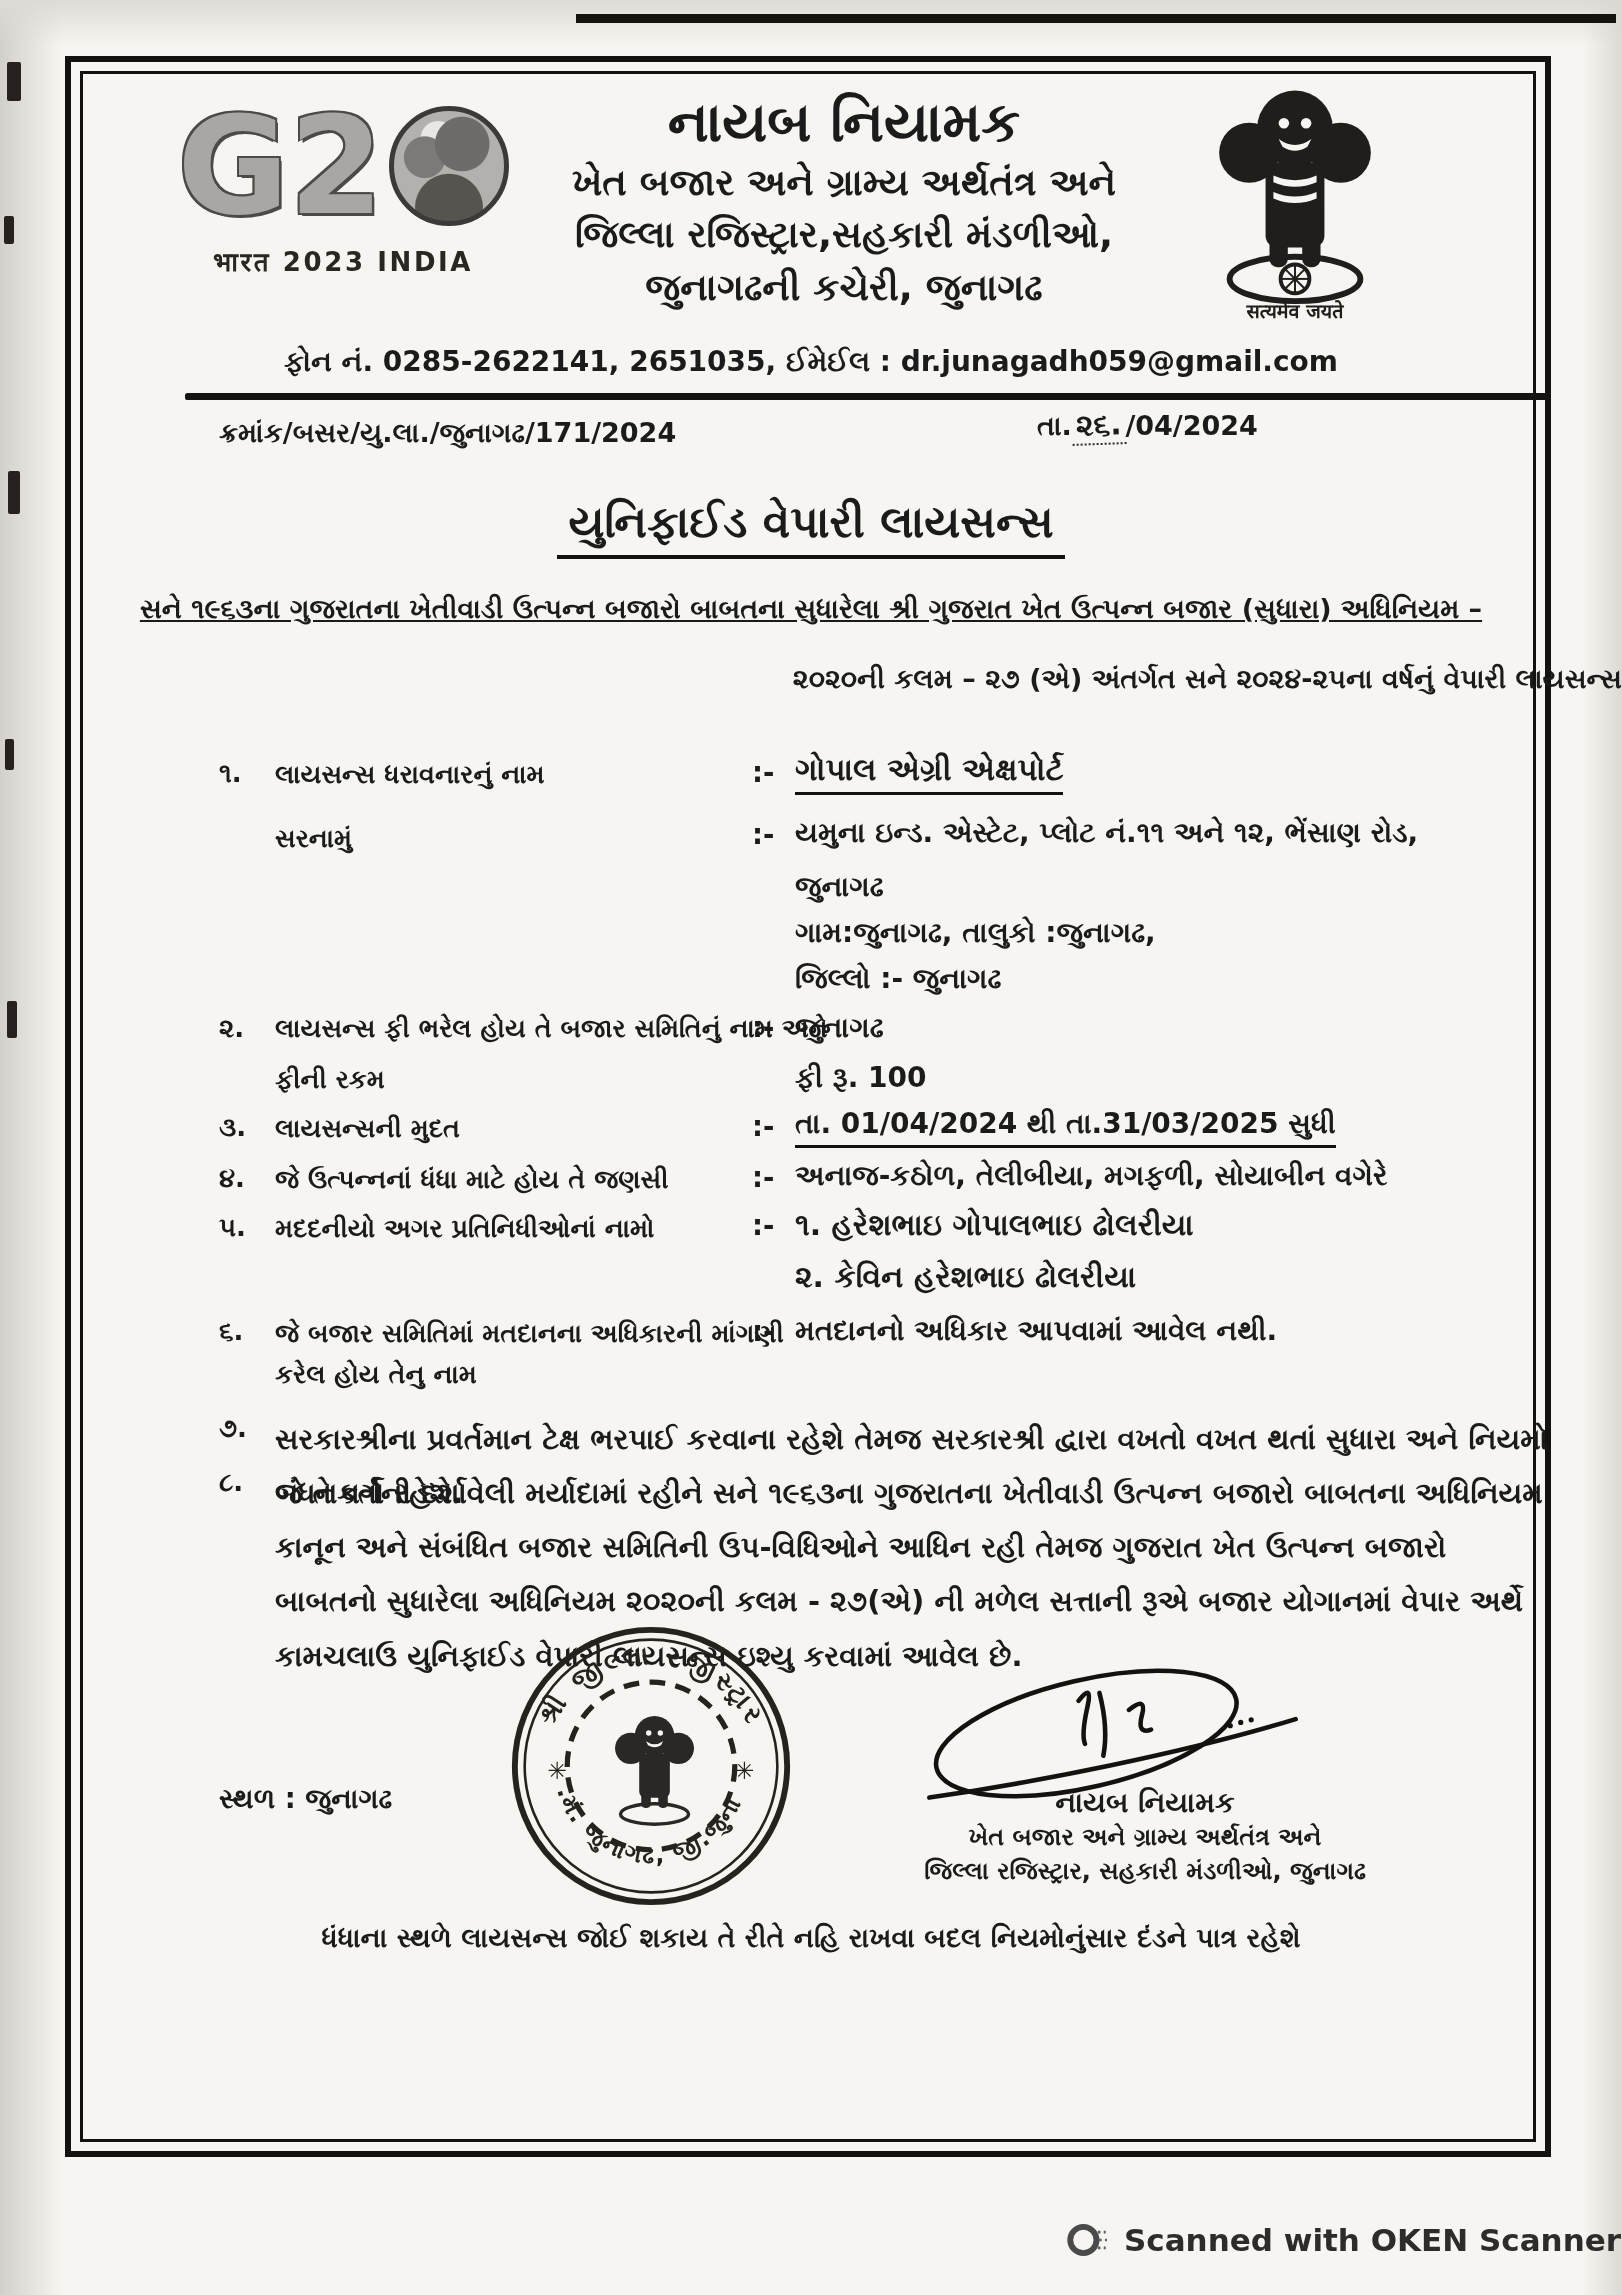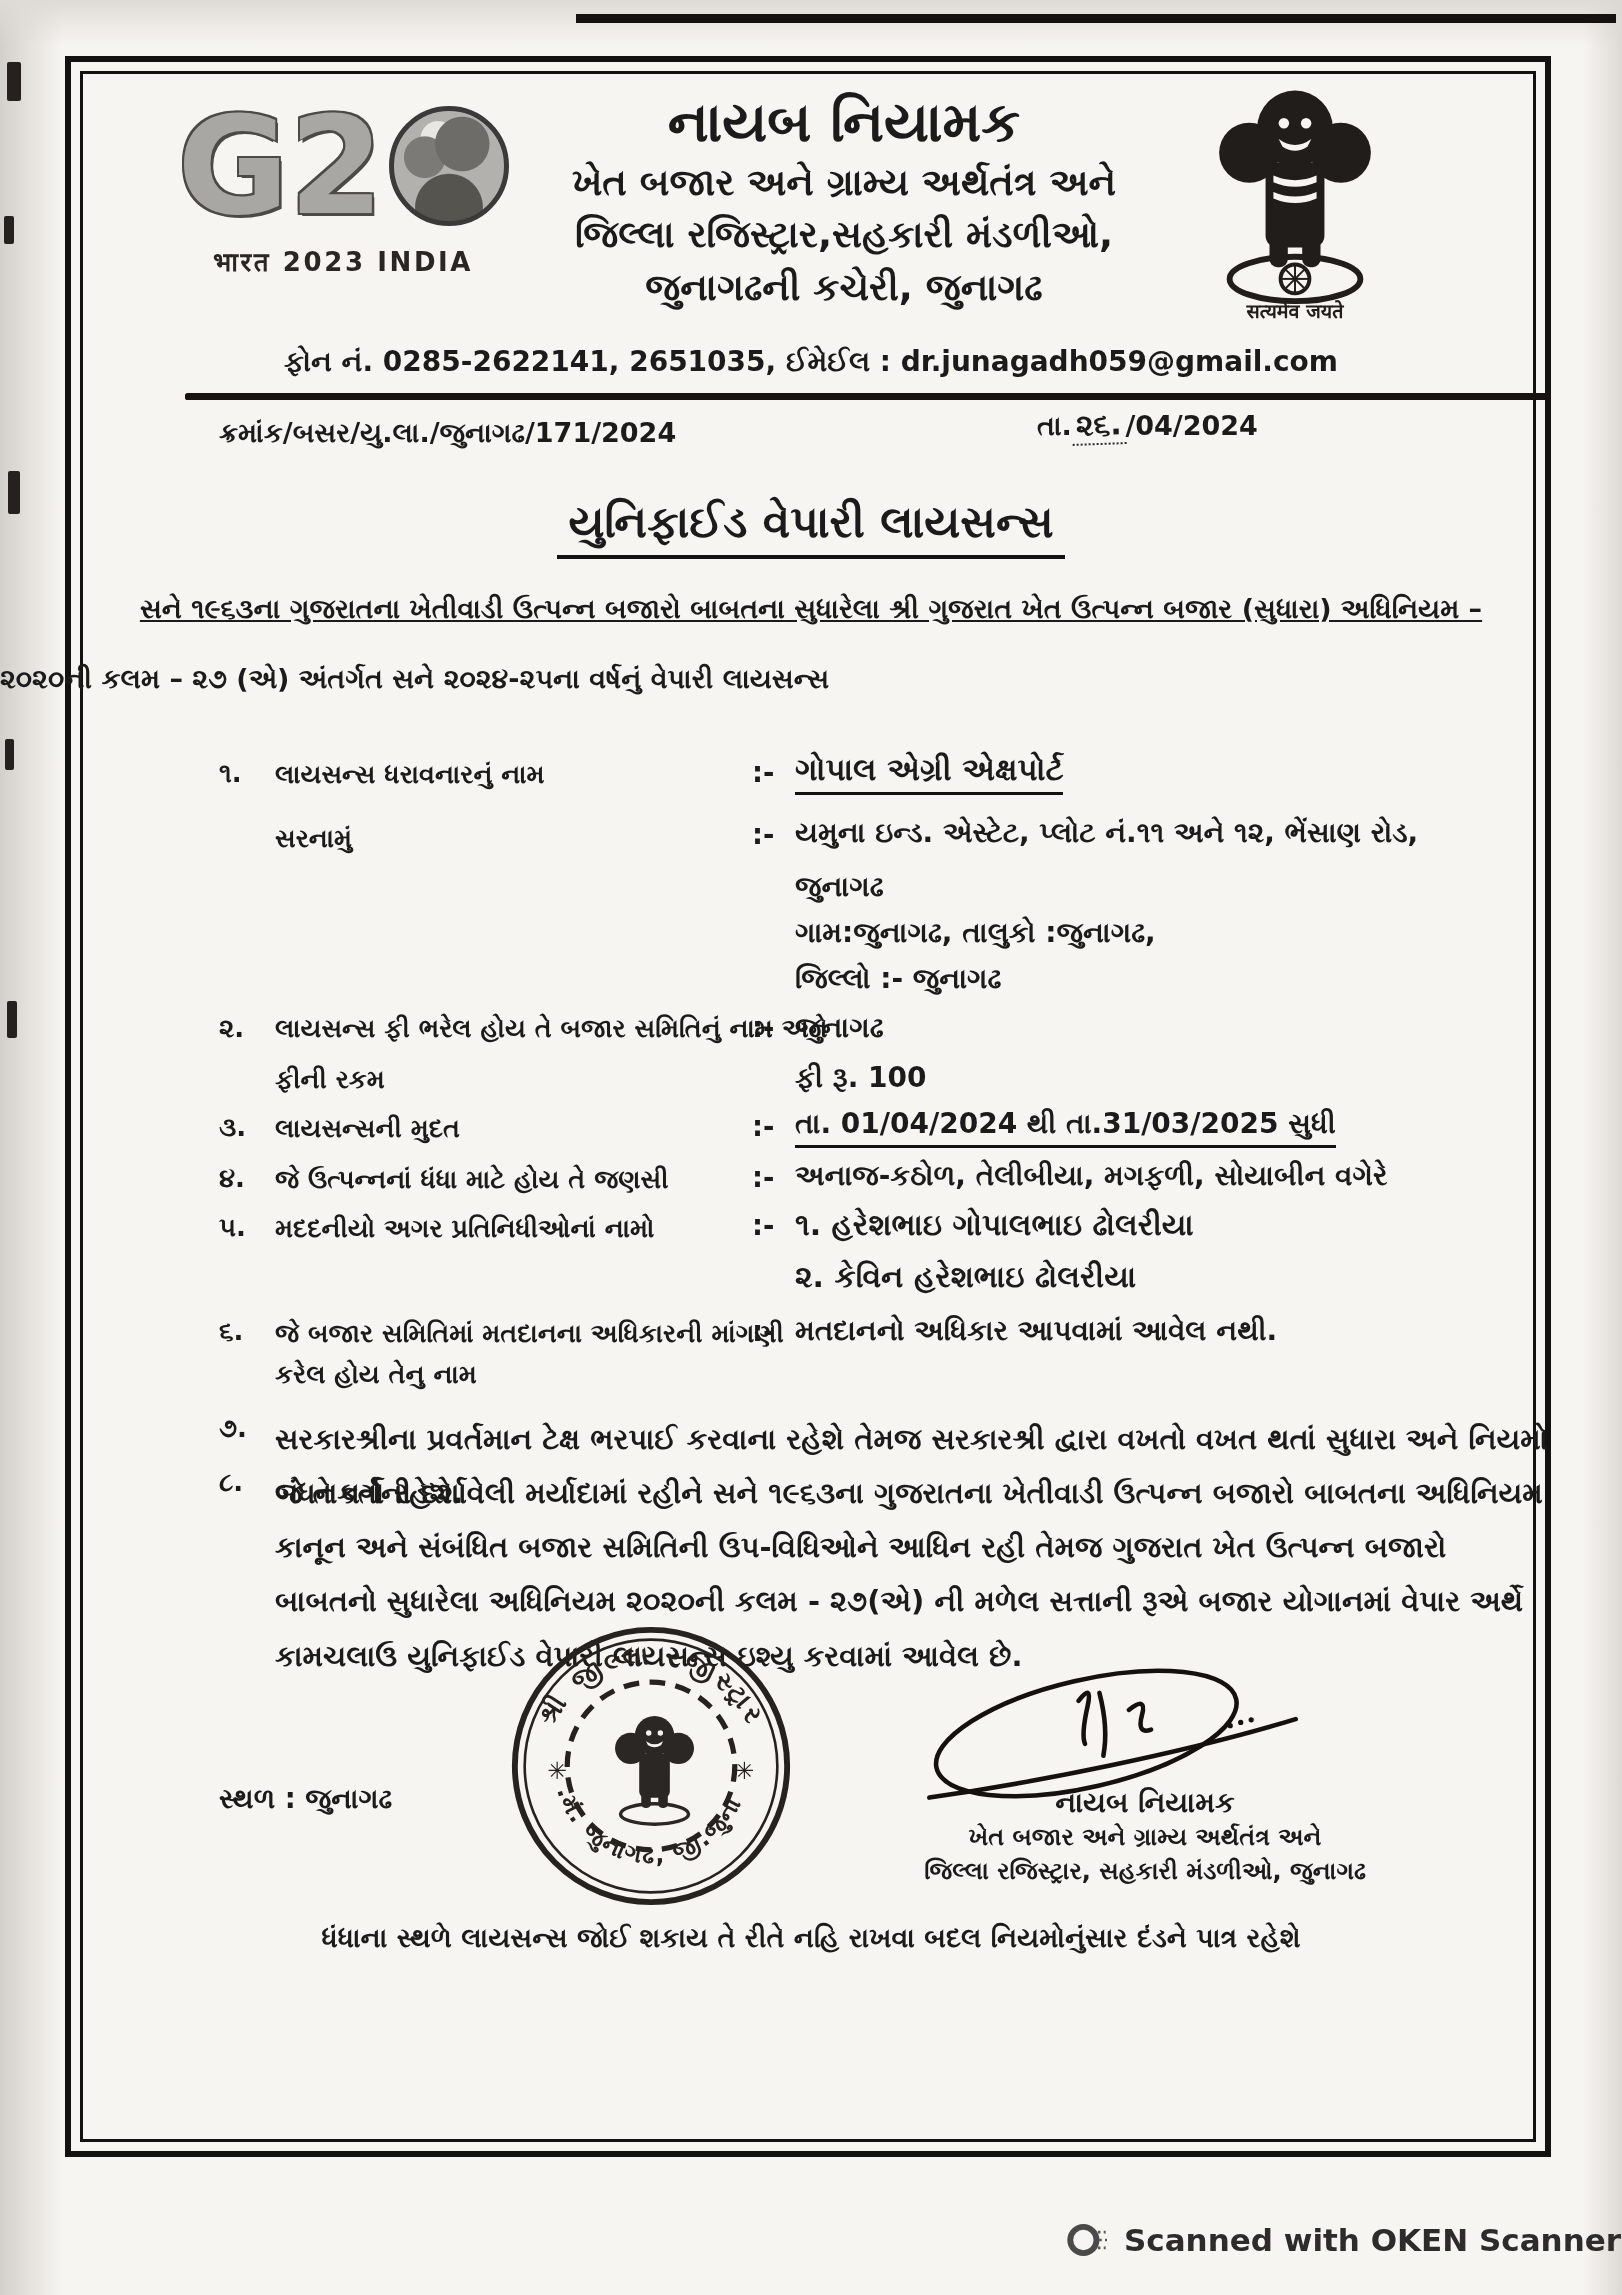--- a/index.html
+++ b/index.html
@@ -33,21 +33,21 @@
   .emblem{left:1200px;top:71px;}
   .contact{left:0;right:0;top:345px;text-align:center;font-size:28px;font-weight:700;}
   .rule{left:185px;top:393px;width:1365px;height:7.2px;background:#15120f;border-radius:2.6px;}
   .refno{left:219px;top:417px;font-size:27px;font-weight:700;}
   .dateline{left:1037px;top:407px;font-size:27px;font-weight:700;}
   .date-hand{display:inline-block;border-bottom:2.6px dotted #2a2a2a;padding:0 3.9px;font-size:30px;transform:rotate(-2deg);}
   
   .doc-title-wrap{left:0;right:0;top:496px;text-align:center;}
   .doc-title{display:inline-block;font-size:44px;font-weight:800;border-bottom:4.6px solid #141210;padding:0 11.8px 6.5px;}
   .intro1{left:0;right:0;top:593px;text-align:center;font-size:27px;font-weight:600;text-decoration:underline;}
-  .intro2{left:0;right:0;top:663px;text-align:left;font-size:27px;font-weight:600;}
+  .intro2{left:0;right:0;top:663px;text-align:right;font-size:27px;font-weight:600;}
   
   .num{font-size:26px;font-weight:700;}
   .lbl{font-size:25.5px;font-weight:600;}
   .sep{font-size:27.5px;font-weight:800;}
   .val{font-size:28px;font-weight:700;}
   .val-strong{font-size:31px;font-weight:800;border-bottom:3.3px solid #141210;padding-bottom:3.9px;}
   .val-under{border-bottom:3.3px solid #141210;padding-bottom:3.9px;}
   .para{font-size:29px;font-weight:600;line-height:1.87;width:1282px;}
   
   .place{left:219px;top:1782px;font-size:27.5px;font-weight:700;}

